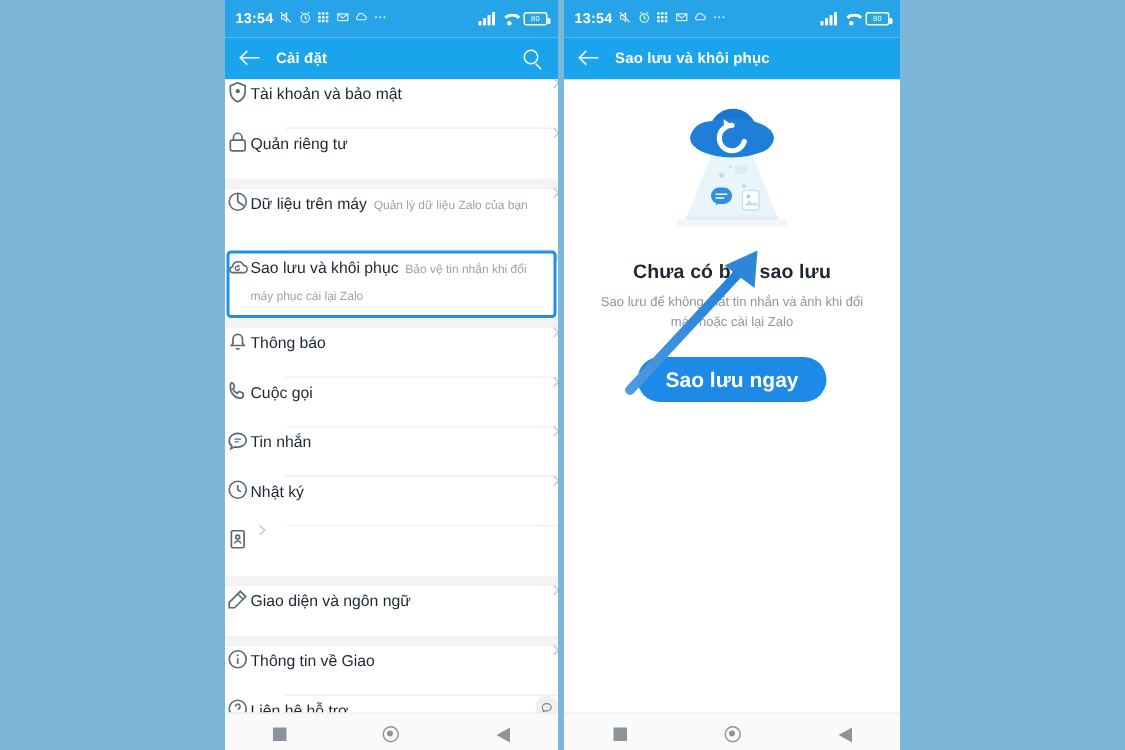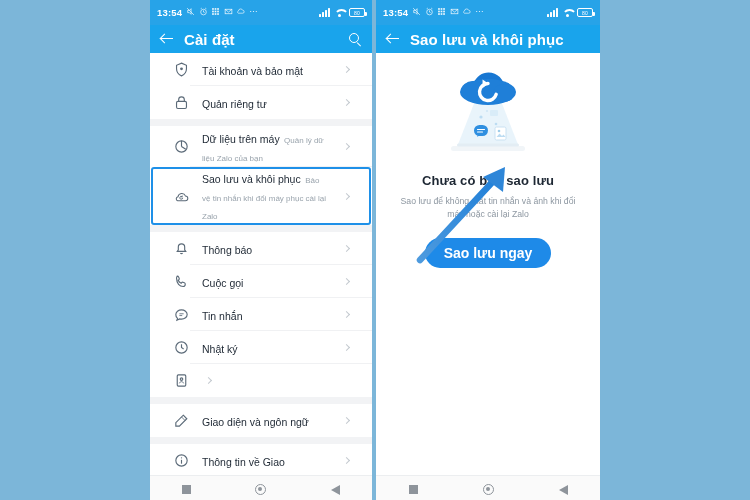--- a/index.html
+++ b/index.html
@@ -53,21 +53,21 @@
   .batt::after{
     content:"";position:absolute;right:-3px;top:2.5px;width:2px;height:4px;
     background:#fff;border-radius:0 1px 1px 0;
   }
 
   
   .appbar {
     height:28px; background:#19a4ec; color:#fff;
     display:flex; align-items:center; padding:0 10px; gap:10px;
   }
-  .appbar .title { font-size:15px; font-weight:600; letter-spacing:.1px; }
+  .appbar .title { font-size:10px; font-weight:600; letter-spacing:.1px; }
   .appbar .grow { flex:1; }
   .back-arrow { width:14px;height:14px; position:relative; cursor:pointer; }
   .back-arrow::before{
     content:"";position:absolute;left:1px;top:6px;width:12px;height:1.4px;background:#fff;
   }
   .back-arrow::after{
     content:"";position:absolute;left:1px;top:3.2px;width:6px;height:6px;
     border-left:1.4px solid #fff;border-bottom:1.4px solid #fff;transform:rotate(45deg);
   }
   .search-ic { width:14px;height:14px;position:relative;cursor:pointer; }
@@ -78,22 +78,22 @@
   .search-ic::after{
     content:"";position:absolute;left:9px;top:9.5px;width:4.5px;height:1.4px;
     background:#fff;transform:rotate(45deg);transform-origin:left center;
   }
 
   
   .list { background:#fff; height:450px; overflow:hidden; position:relative; }
   .group { background:#fff; }
   .divider-gap { height:7px; background:#f2f3f5; }
   .row {
-    display:flex; align-items:center; gap:12px;
-    padding:0 23px; min-height:33px; position:relative;
+    display:flex; align-items:flex-start; gap:0;
+    padding:0 0; min-height:33px; position:relative;
     background:#fff; cursor:pointer;
   }
   .row.two-line { min-height:41px; }
   .row .ic { width:17px; height:17px; flex:0 0 17px; color:#5b6a78; }
   .row .ic svg { display:block; width:17px; height:17px; }
   .row .txt { flex:1; min-width:0; }
   .row .lbl { font-size:10.5px; color:#1d2733; line-height:14px; }
   .row .sub { font-size:8px; color:#9aa4ad; line-height:12px; margin-top:.5px; }
   .chev {
     width:5px;height:5px;border-right:1.1px solid #c3c9cf;border-top:1.1px solid #c3c9cf;

